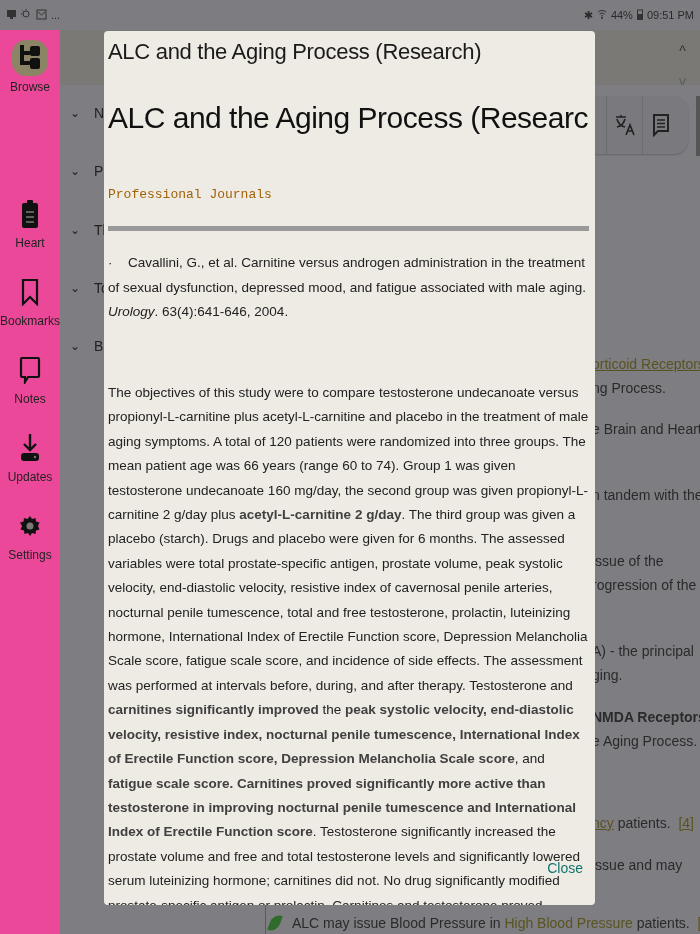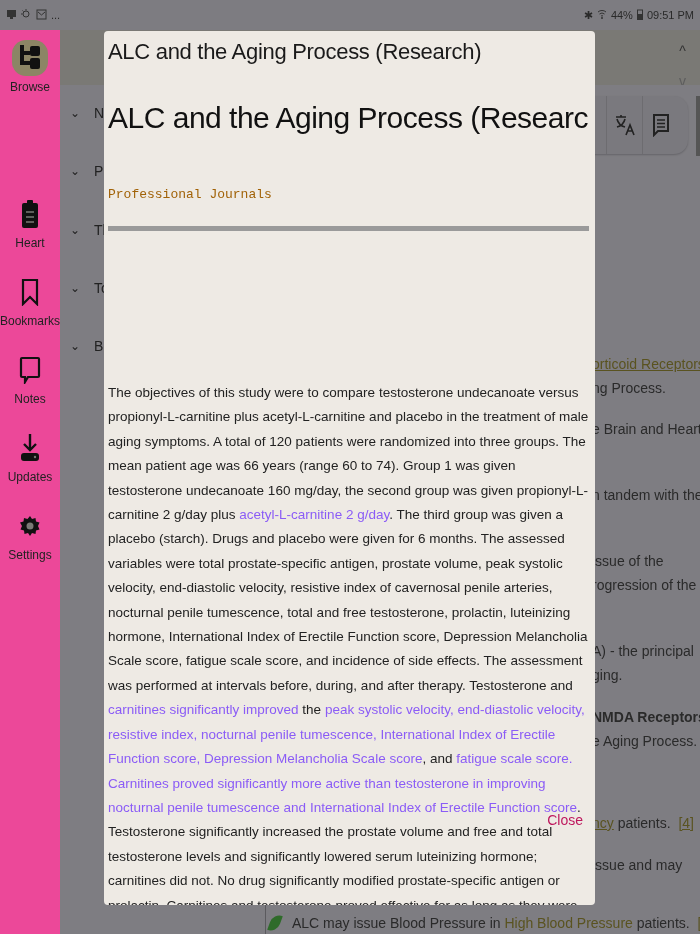--- a/index.html
+++ b/index.html
@@ -39,22 +39,22 @@
   
   .modal { position: absolute; left: 104px; top: 31px; width: 491px; height: 874px; background: #eeeae4; border-radius: 4px; overflow: hidden; }
   .modal-inner { position: absolute; left: 4px; top: 0; right: 6px; bottom: 0; overflow: hidden; }
   .m-title-small { position: absolute; left: 0; top: 8px; font-size: 22px; color: #1a1a1a; white-space: nowrap; letter-spacing: -0.3px; }
   .m-title-large { position: absolute; left: 0; top: 70px; font-size: 30px; color: #111; white-space: nowrap; letter-spacing: -0.5px; }
   .m-category { position: absolute; left: 0; top: 156px; font-size: 13px; color: #a16207; font-family: Liberation Mono, monospace; }
   .m-rule { position: absolute; left: 0; top: 195px; width: 484px; height: 5px; background: #9a9a9a; }
   .m-citation { position: absolute; left: 0; top: 220px; width: 484px; font-size: 13.5px; line-height: 24.5px; color: #222; }
   .m-citation .dot { display: inline-block; width: 20px; }
   .m-abstract { position: absolute; left: 0; top: 350px; width: 484px; font-size: 13.5px; line-height: 24.4px; color: #222; }
-  .blue { color: #8b5cf6; }
-  .close-btn { position: absolute; right: 12px; top: 781px; font-size: 14px; color: #be185d; cursor: pointer; background: transparent; border: none; }
+  .blue { color: #404040; font-weight: bold; }
+  .close-btn { position: absolute; right: 12px; top: 829px; font-size: 14px; color: #0f766e; cursor: pointer; background: transparent; border: none; }
 </style>
 </head>
 <body>
 
 <div class="statusbar">
   <div class="sb-left">
     <span class="sb-ico">
       <svg width="11" height="11" viewBox="0 0 11 11">
           <rect x="1" y="1" width="9" height="7" fill="#333"></rect>
           <rect x="4" y="8" width="3" height="2" fill="#333"></rect>
@@ -227,18 +227,21 @@
     <span class="bg-link">[6]</span>
   </span>
 </div>
 
 <div class="modal">
   <div class="modal-inner">
     <div class="m-title-small">ALC and the Aging Process (Research)</div>
     <div class="m-title-large">ALC and the Aging Process (Research)</div>
     <div class="m-category">Professional Journals</div>
     <div class="m-rule"></div>
+    <div class="m-citation">
+      <span class="dot">·</span><span>Cavallini, G., et al.  Carnitine versus androgen administration in the treatment of sexual dysfunction, depressed mood, and fatigue associated with male aging.  </span><i>Urology</i><span>.  63(4):641-646, 2004.</span>
+    </div>
     <div class="m-abstract">
       <span>The objectives of this study were to compare testosterone undecanoate versus propionyl-L-carnitine plus acetyl-L-carnitine and placebo in the treatment of male aging symptoms.  A total of 120 patients were randomized into three groups. The mean patient age was 66 years (range 60 to 74).  Group 1 was given testosterone undecanoate 160 mg/day, the second group was given propionyl-L-carnitine 2 g/day plus </span><span class="blue">acetyl-L-carnitine 2 g/day</span><span>.  The third group was given a placebo (starch).  Drugs and placebo were given for 6 months.  The assessed variables were total prostate-specific antigen, prostate volume, peak systolic velocity, end-diastolic velocity, resistive index of cavernosal penile arteries, nocturnal penile tumescence, total and free testosterone, prolactin, luteinizing hormone, International Index of Erectile Function score, Depression Melancholia Scale score, fatigue scale score, and incidence of side effects.  The assessment was performed at intervals before, during, and after therapy.  Testosterone and </span><span class="blue">carnitines significantly improved</span><span> the </span><span class="blue">peak systolic velocity, end-diastolic velocity, resistive index, nocturnal penile tumescence, International Index of Erectile Function score, Depression Melancholia Scale score</span><span>, and </span><span class="blue">fatigue scale score.  Carnitines proved significantly more active than testosterone in improving nocturnal penile tumescence and International Index of Erectile Function score</span><span>.  Testosterone significantly increased the prostate volume and free and total testosterone levels and significantly lowered serum luteinizing hormone; carnitines did not.  No drug significantly modified prostate-specific antigen or prolactin.  Carnitines and testosterone proved effective for as long as they were administered, with suspension provoking a reversal to baseline values.  Only the group 1 prostate volume proved significantly greater than baseline 6 months after testosterone suspension. Placebo administration proved ineffective.  Negligible side effects emerged.  Testosterone and, especially, </span>
     </div>
   </div>
   <button class="close-btn">Close</button>
 </div>
 
 </body></html>

